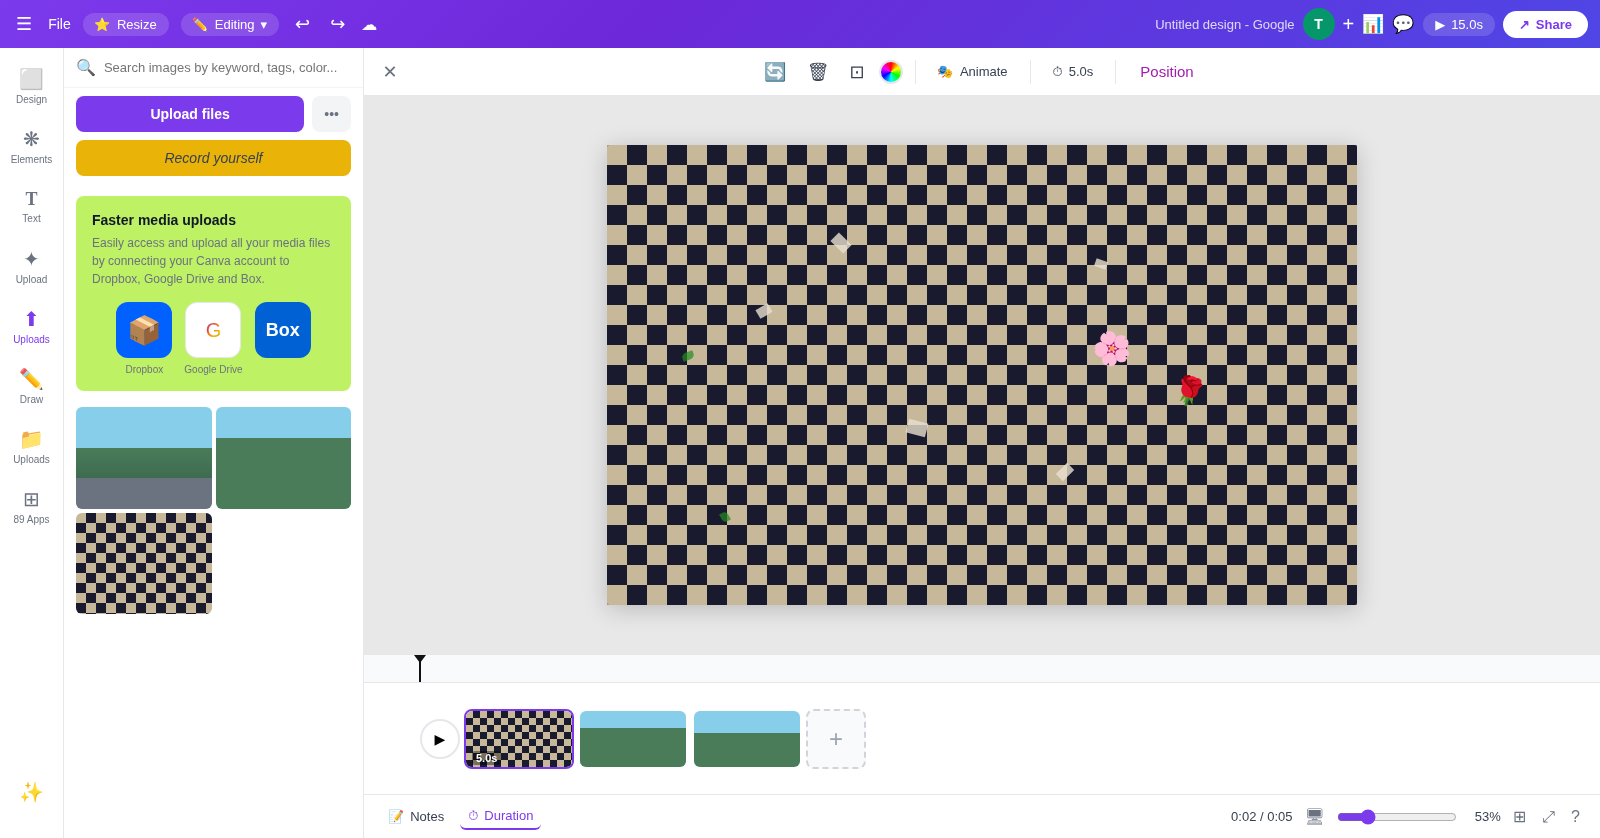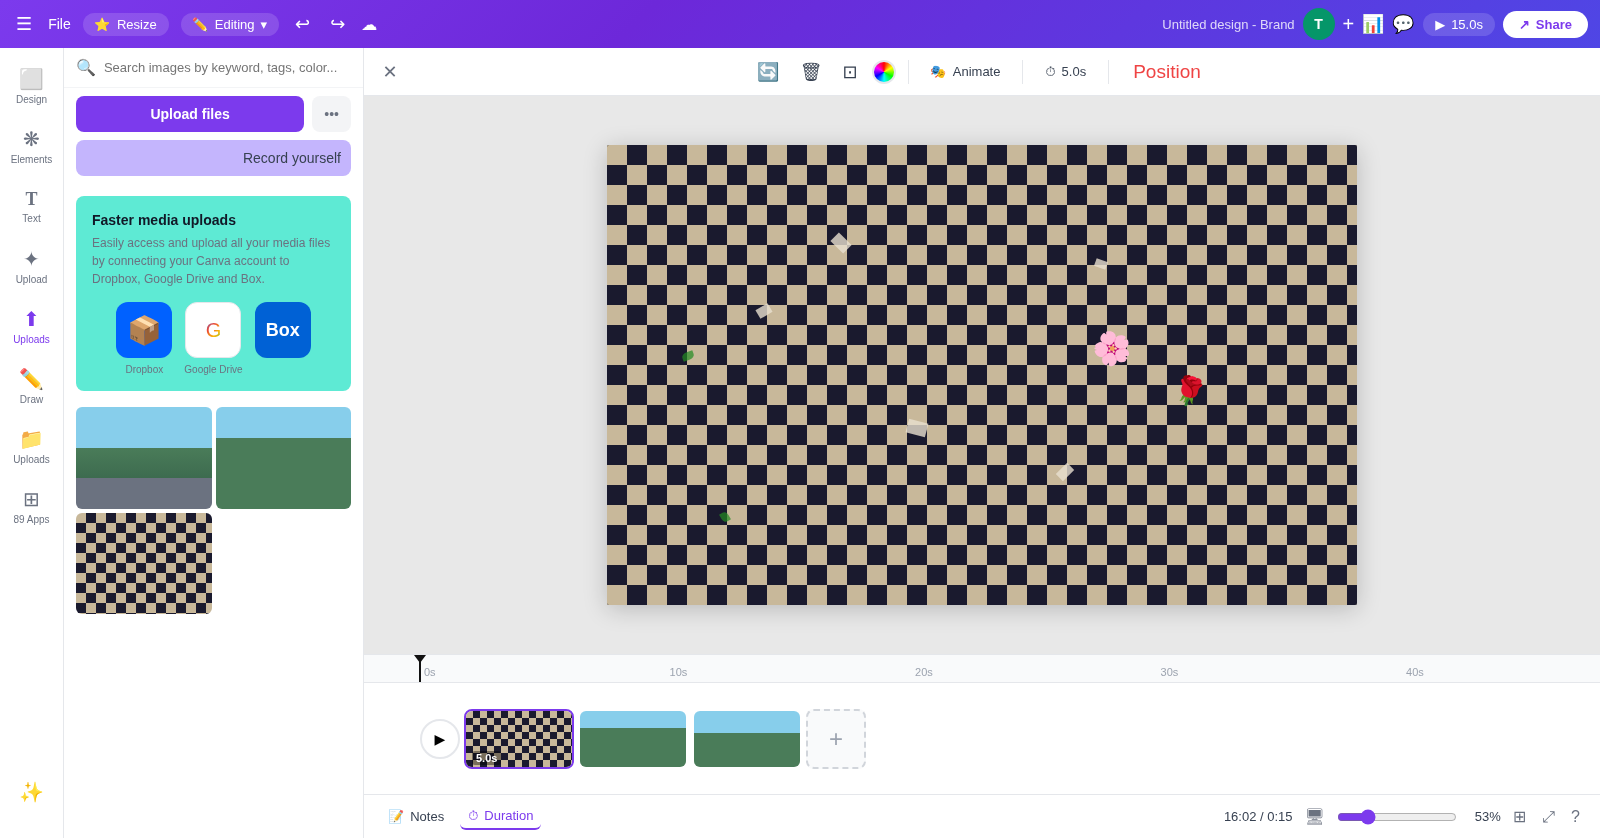--- a/index.html
+++ b/index.html
@@ -79,37 +79,37 @@
     .upload-row { padding: 8px 12px; display: flex; align-items: center; gap: 8px; }
     .upload-btn {
       flex: 1; background: #7c3aed; color: #fff; border: none; border-radius: 8px;
       padding: 10px 16px; font-size: 14px; font-weight: 600; cursor: pointer;
     }
     .more-btn {
       background: #f3f4f6; border: none; border-radius: 8px; padding: 10px 12px;
       cursor: pointer; font-size: 14px; color: #6b7280;
     }
     .record-btn {
-      margin: 0 12px 8px; border: none; background: #c4b5fd; border-radius: 8px;
+      margin: 0 12px 8px; border: none; background: #eab308; border-radius: 8px;
       padding: 10px; font-size: 14px; cursor: pointer; color: #374151; font-weight: 500;
-      text-align: right; width: calc(100% - 24px);
+      text-align: center; width: calc(100% - 24px); font-style: italic;
     }
 
     
     .panel-tabs { display: flex; border-bottom: 1px solid #e5e7eb; padding: 0 12px; }
     .panel-tab {
       padding: 10px 16px; font-size: 14px; cursor: pointer; color: #6b7280;
       border-bottom: 2px solid transparent; margin-bottom: -1px;
     }
     .panel-tab.active { color: #7c3aed; border-bottom-color: #7c3aed; font-weight: 500; }
 
     
     .panel-content { flex: 1; overflow-y: auto; padding: 12px; }
     .promo-card {
-      background: #5eead4; border-radius: 8px; padding: 16px; margin-bottom: 16px;
+      background: #bef264; border-radius: 8px; padding: 16px; margin-bottom: 16px;
     }
     .promo-title { font-size: 14px; font-weight: 600; color: #111827; margin-bottom: 6px; }
     .promo-desc { font-size: 12px; color: #6b7280; line-height: 1.5; margin-bottom: 14px; }
     .service-icons { display: flex; gap: 12px; justify-content: center; }
     .service-icon-box {
       display: flex; flex-direction: column; align-items: center; gap: 6px;
     }
     .service-logo {
       width: 56px; height: 56px; border-radius: 12px; display: flex; align-items: center; justify-content: center;
       font-size: 28px; cursor: pointer;
@@ -168,22 +168,22 @@
     .divider-v { width: 1px; height: 24px; background: #e5e7eb; margin: 0 4px; }
     .animate-btn {
       background: none; border: none; cursor: pointer; font-size: 13px; font-weight: 500;
       color: #374151; padding: 6px 10px; border-radius: 6px; display: flex; align-items: center; gap: 6px;
     }
     .duration-badge {
       background: none; border: none; cursor: pointer; font-size: 13px; color: #374151;
       padding: 6px 10px; border-radius: 6px; display: flex; align-items: center; gap: 6px;
     }
     .position-btn {
-      background: none; border: none; cursor: pointer; font-size: 19px; font-weight: 500;
-      color: #ef4444; padding: 6px 12px; border-radius: 6px;
+      background: none; border: none; cursor: pointer; font-size: 15px; font-weight: 500;
+      color: #a21caf; padding: 6px 12px; border-radius: 6px;
     }
 
     
     .canvas-viewport {
       flex: 1; display: flex; align-items: center; justify-content: center; overflow: hidden;
       background: #e8e8e8;
     }
     .canvas-frame {
       background: #000; border-radius: 2px; overflow: hidden; position: relative;
       box-shadow: 0 4px 24px rgba(0,0,0,0.2);
@@ -293,21 +293,21 @@
     </button>
     <button class="editing-btn">
       <span>✏️</span>
       <span>Editing</span>
       <span>▾</span>
     </button>
     <button class="undo-btn">↩</button>
     <button class="redo-btn">↪</button>
     <button class="cloud-btn">☁</button>
   </div>
-  <span class="design-title">Untitled design - Brand</span>
+  <span class="design-title">Untitled design - Google</span>
   <div class="topbar-right">
     <button class="avatar-btn">T</button>
     <button class="add-btn">+</button>
     <button class="analytics-btn">📊</button>
     <button class="comments-btn">💬</button>
     <button class="play-timer-btn">
       <span>▶</span>
       <span>15.0s</span>
     </button>
     <button class="share-btn">
@@ -438,27 +438,20 @@
           <div style="position:absolute;top:25%;left:65%;width:12px;height:8px;background:#e8e0d0;transform:rotate(20deg);opacity:0.8;"></div>
           <div style="position:absolute;top:80%;left:15%;width:10px;height:8px;background:rgba(34,139,34,0.7);transform:rotate(60deg);border-radius:50% 0;"></div>
           <div style="position:absolute;top:45%;left:10%;width:12px;height:8px;background:rgba(34,139,34,0.7);transform:rotate(-20deg);border-radius:50% 0;"></div>
         </div>
       </div>
     </div>
 
     <div class="timeline">
       <div class="timeline-ruler">
         <div class="playhead"></div>
-        <div class="ruler-marks" style="position:relative;height:100%;">
-          <span style="position:absolute;bottom:4px;left:0;font-size:11px;color:#9ca3af;">0s</span>
-          <span style="position:absolute;bottom:4px;left:22%;font-size:11px;color:#9ca3af;">10s</span>
-          <span style="position:absolute;bottom:4px;left:44%;font-size:11px;color:#9ca3af;">20s</span>
-          <span style="position:absolute;bottom:4px;left:66%;font-size:11px;color:#9ca3af;">30s</span>
-          <span style="position:absolute;bottom:4px;left:88%;font-size:11px;color:#9ca3af;">40s</span>
-        </div>
       </div>
       <div class="timeline-tracks">
         <button class="play-btn">
           <span>▶</span>
         </button>
         <div class="clip active" style="width:110px;">
           <div class="clip-checker"></div>
           <span class="clip-label">5.0s</span>
         </div>
         <div class="clip" style="width:110px;">
@@ -478,21 +471,21 @@
         <button class="notes-btn">
           <span>📝</span>
           <span>Notes</span>
         </button>
         <button class="duration-btn" style="border-bottom:2px solid #7c3aed; color:#7c3aed;">
           <span>⏱</span>
           <span>Duration</span>
         </button>
       </div>
       <div class="bottom-bar-right">
-        <span class="time-display">16:02 / 0:15</span>
+        <span class="time-display">0:02 / 0:05</span>
         <button class="view-btn">🖥</button>
         <div class="zoom-slider-container">
           <input type="range" class="zoom-slider" min="10" max="200" value="53" style="">
         </div>
         <span class="zoom-pct">53%</span>
         <button class="view-btn">⊞</button>
         <button class="view-btn">⤢</button>
         <button class="view-btn">?</button>
       </div>
     </div>

